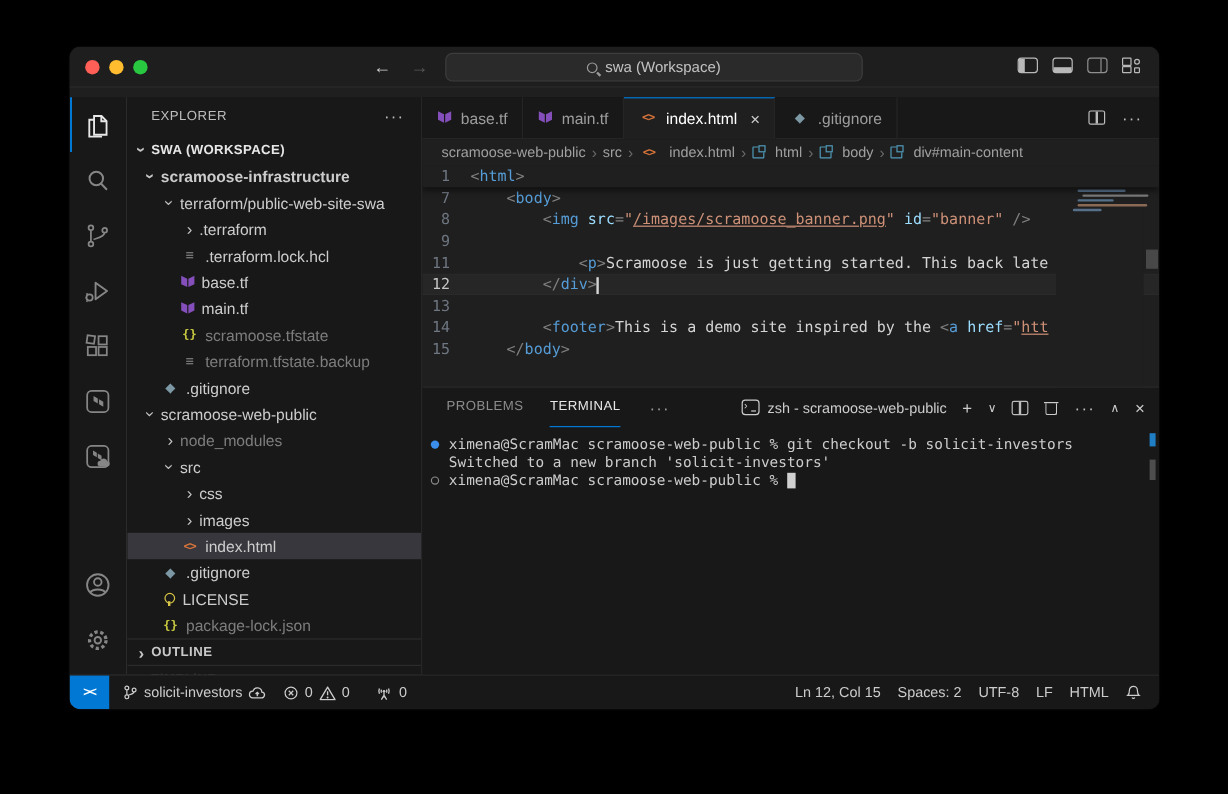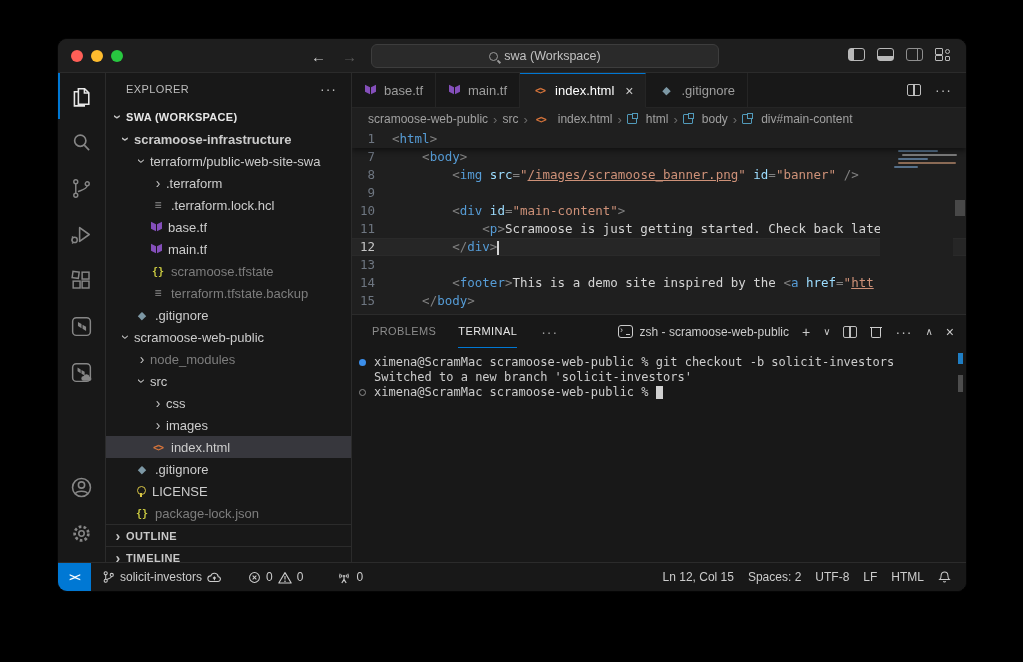--- a/index.html
+++ b/index.html
@@ -30,21 +30,21 @@
   .lay.bottom::before{ content:""; position:absolute; left:0; right:0; bottom:0; height:4px; background:#b9b9b9; }
   .lay.right { border-color:#8f8f8f; }
   .lay.right::before { content:""; position:absolute; right:4px; top:0; bottom:0; width:1.5px; background:#8f8f8f; }
   .lay.custom { border:none; width:17px; height:13px; }
   .lay.custom::before { content:""; position:absolute; left:0; top:0; width:6px; height:5px; border:1.5px solid #b9b9b9; border-radius:1px; }
   .lay.custom::after  { content:""; position:absolute; left:0; bottom:0; width:6px; height:4px; border:1.5px solid #b9b9b9; border-radius:1px; }
   .lay.custom i { position:absolute; right:2px; top:1px; width:5px; height:5px; border:1.5px solid #b9b9b9; border-radius:50%; display:block; }
   .lay.custom i+i { top:auto; bottom:0; border-radius:1px; }
 
   
-  .main { flex:1; display:flex; min-height:0; }
+  .main { flex:1; display:flex; min-height:0;margin-top:8px; }
 
   .activitybar { width:48px; background:#181818; border-right:1px solid #2b2b2b; display:flex;
                  flex-direction:column; align-items:stretch; flex:none; }
   .aitem { height:46px; display:flex; align-items:center; justify-content:center; color:#868686; }
   .aitem.active { color:#e7e7e7; box-shadow:inset 2px 0 0 #0078d4; }
   .aitem svg { width:25px; height:25px; }
   .aspacer { flex:1; }
 
   
   .sidebar { width:246px; background:#181818; border-right:1px solid #2b2b2b; display:flex;
@@ -143,21 +143,21 @@
   .termscroll-run { position:absolute; right:3px; top:38px; width:5px; height:11px; background:#1f7ec4; }
   .termscroll-thumb { position:absolute; right:3px; top:60px; width:5px; height:17px; background:#4d4d4d; }
 
   
   .statusbar { height:29px; flex:none; background:#181818; border-top:1px solid #2b2b2b; display:flex;
                align-items:center; font-size:12px; color:#cccccc; }
   .remote { width:33px; height:100%; background:#0078d4; color:#fff; display:flex; align-items:center;
             justify-content:center; font-size:10.5px; font-weight:bold; letter-spacing:-1px; flex:none; }
   .sb-item { display:flex; align-items:center; gap:5px; padding:0 7px; height:100%; }
   .sb-item svg { display:block; }
-  .sb-left { display:flex; align-items:flex-end; margin-left:4px;gap:12px; }
+  .sb-left { display:flex; align-items:flex-end; margin-left:4px; }
   .sb-right { margin-left:auto; display:flex; align-items:center; margin-right:8px; }
 </style>
 </head>
 <body>
 
 <div class="desktop">
   <div class="window">
 
     <div class="titlebar">
       <div class="traffic">
@@ -406,22 +406,21 @@
               <span>div#main-content</span>
             </span>
           </div>
 
         <div class="codearea">
           <div id="codelines">
               <div class="cline sticky"><span class="ln">1</span><span class="ctext"><span class="tk-p">&lt;</span><span class="tk-t">html</span><span class="tk-p">&gt;</span></span></div>
               <div class="cline"><span class="ln">7</span><span class="ctext"><span class="tk-w">    </span><span class="tk-p">&lt;</span><span class="tk-t">body</span><span class="tk-p">&gt;</span></span></div>
               <div class="cline"><span class="ln">8</span><span class="ctext"><span class="tk-w">        </span><span class="tk-p">&lt;</span><span class="tk-t">img</span><span class="tk-w"> </span><span class="tk-a">src</span><span class="tk-p">=</span><span class="tk-s">"</span><span class="tk-l">/images/scramoose_banner.png</span><span class="tk-s">"</span><span class="tk-w"> </span><span class="tk-a">id</span><span class="tk-p">=</span><span class="tk-s">"banner"</span><span class="tk-w"> </span><span class="tk-p">/&gt;</span></span></div>
               <div class="cline"><span class="ln">9</span><span class="ctext"></span></div>
-              <div class="cline"><span class="ln">10</span><span class="ctext"><span class="tk-w">        </span><span class="tk-p">&lt;</span><span class="tk-t">div</span><span class="tk-w"> </span><span class="tk-a">id</span><span class="tk-p">=</span><span class="tk-s">"main-content"</span><span class="tk-p">&gt;</span></span></div>
-              <div class="cline"><span class="ln">11</span><span class="ctext"><span class="tk-w">            </span><span class="tk-p">&lt;</span><span class="tk-t">p</span><span class="tk-p">&gt;</span><span class="tk-x">Scramoose is just getting started. Check back late</span></span></div>
+              <div class="cline"><span class="ln">11</span><span class="ctext"><span class="tk-w">            </span><span class="tk-p">&lt;</span><span class="tk-t">p</span><span class="tk-p">&gt;</span><span class="tk-x">Scramoose is just getting started. This back late</span></span></div>
               <div class="cline cur"><span class="ln">12</span><span class="ctext"><span class="tk-w">        </span><span class="tk-p">&lt;/</span><span class="tk-t">div</span><span class="tk-p">&gt;</span><span class="caret"></span></span></div>
               <div class="cline"><span class="ln">13</span><span class="ctext"></span></div>
               <div class="cline"><span class="ln">14</span><span class="ctext"><span class="tk-w">        </span><span class="tk-p">&lt;</span><span class="tk-t">footer</span><span class="tk-p">&gt;</span><span class="tk-x">This is a demo site inspired by the </span><span class="tk-p">&lt;</span><span class="tk-t">a</span><span class="tk-w"> </span><span class="tk-a">href</span><span class="tk-p">=</span><span class="tk-s">"</span><span class="tk-l">htt</span></span></div>
               <div class="cline"><span class="ln">15</span><span class="ctext"><span class="tk-w">    </span><span class="tk-p">&lt;/</span><span class="tk-t">body</span><span class="tk-p">&gt;</span></span></div>
             </div>
           <div class="minimap">
             <i class="mm1"></i>
               <i class="mm2"></i>
               <i class="mm3"></i>
               <i class="mm4"></i>

